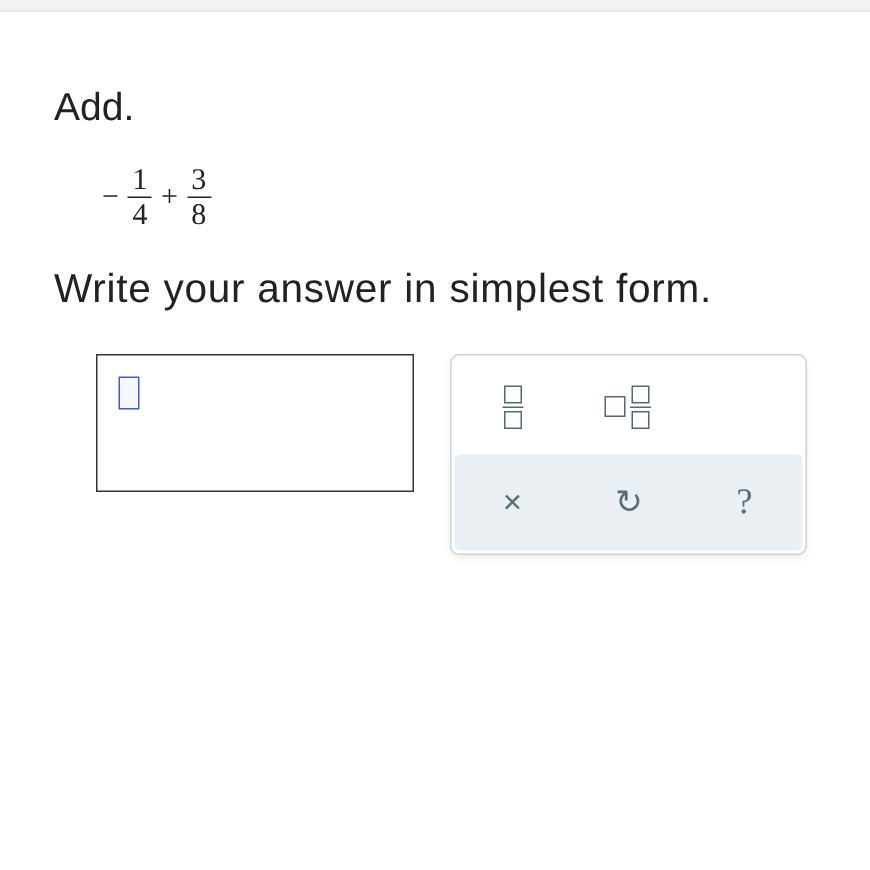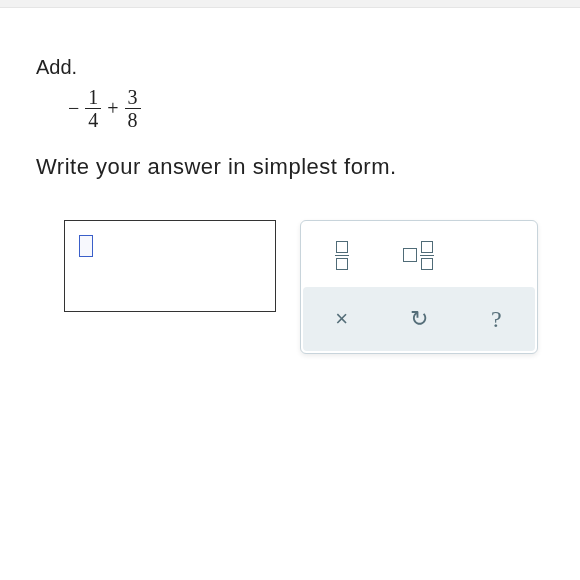--- a/index.html
+++ b/index.html
@@ -14,23 +14,23 @@
     .topbar {
       width: 100%;
       height: 8px;
       background: #f2f2f2;
       border-bottom: 1px solid #e5e5e5;
     }
     .content {
       padding: 48px 36px 0 36px;
     }
     .prompt {
-      font-size: 20px;
+      font-size: 26px;
       font-weight: 400;
-      margin-bottom: 8px;
+      margin-bottom: 23px;
     }
     .expression {
       font-family: "Times New Roman", Times, serif;
       font-size: 20px;
       padding-left: 32px;
       display: flex;
       align-items: center;
       gap: 6px;
       margin-bottom: 24px;
     }
@@ -43,22 +43,22 @@
     }
     .frac .num {
       padding: 0 3px 1px 3px;
     }
     .frac .den {
       border-top: 1px solid #222;
       padding: 1px 3px 0 3px;
     }
     .plus { font-size: 20px; }
     .instruction {
-      font-size: 22px;
-      margin-bottom: 40px;
+      font-size: 27px;
+      margin-bottom: 28px;
       letter-spacing: 0.5px;
     }
     .workarea {
       display: flex;
       gap: 24px;
       padding-left: 28px;
     }
     .answer-box {
       width: 212px;
       height: 92px;

